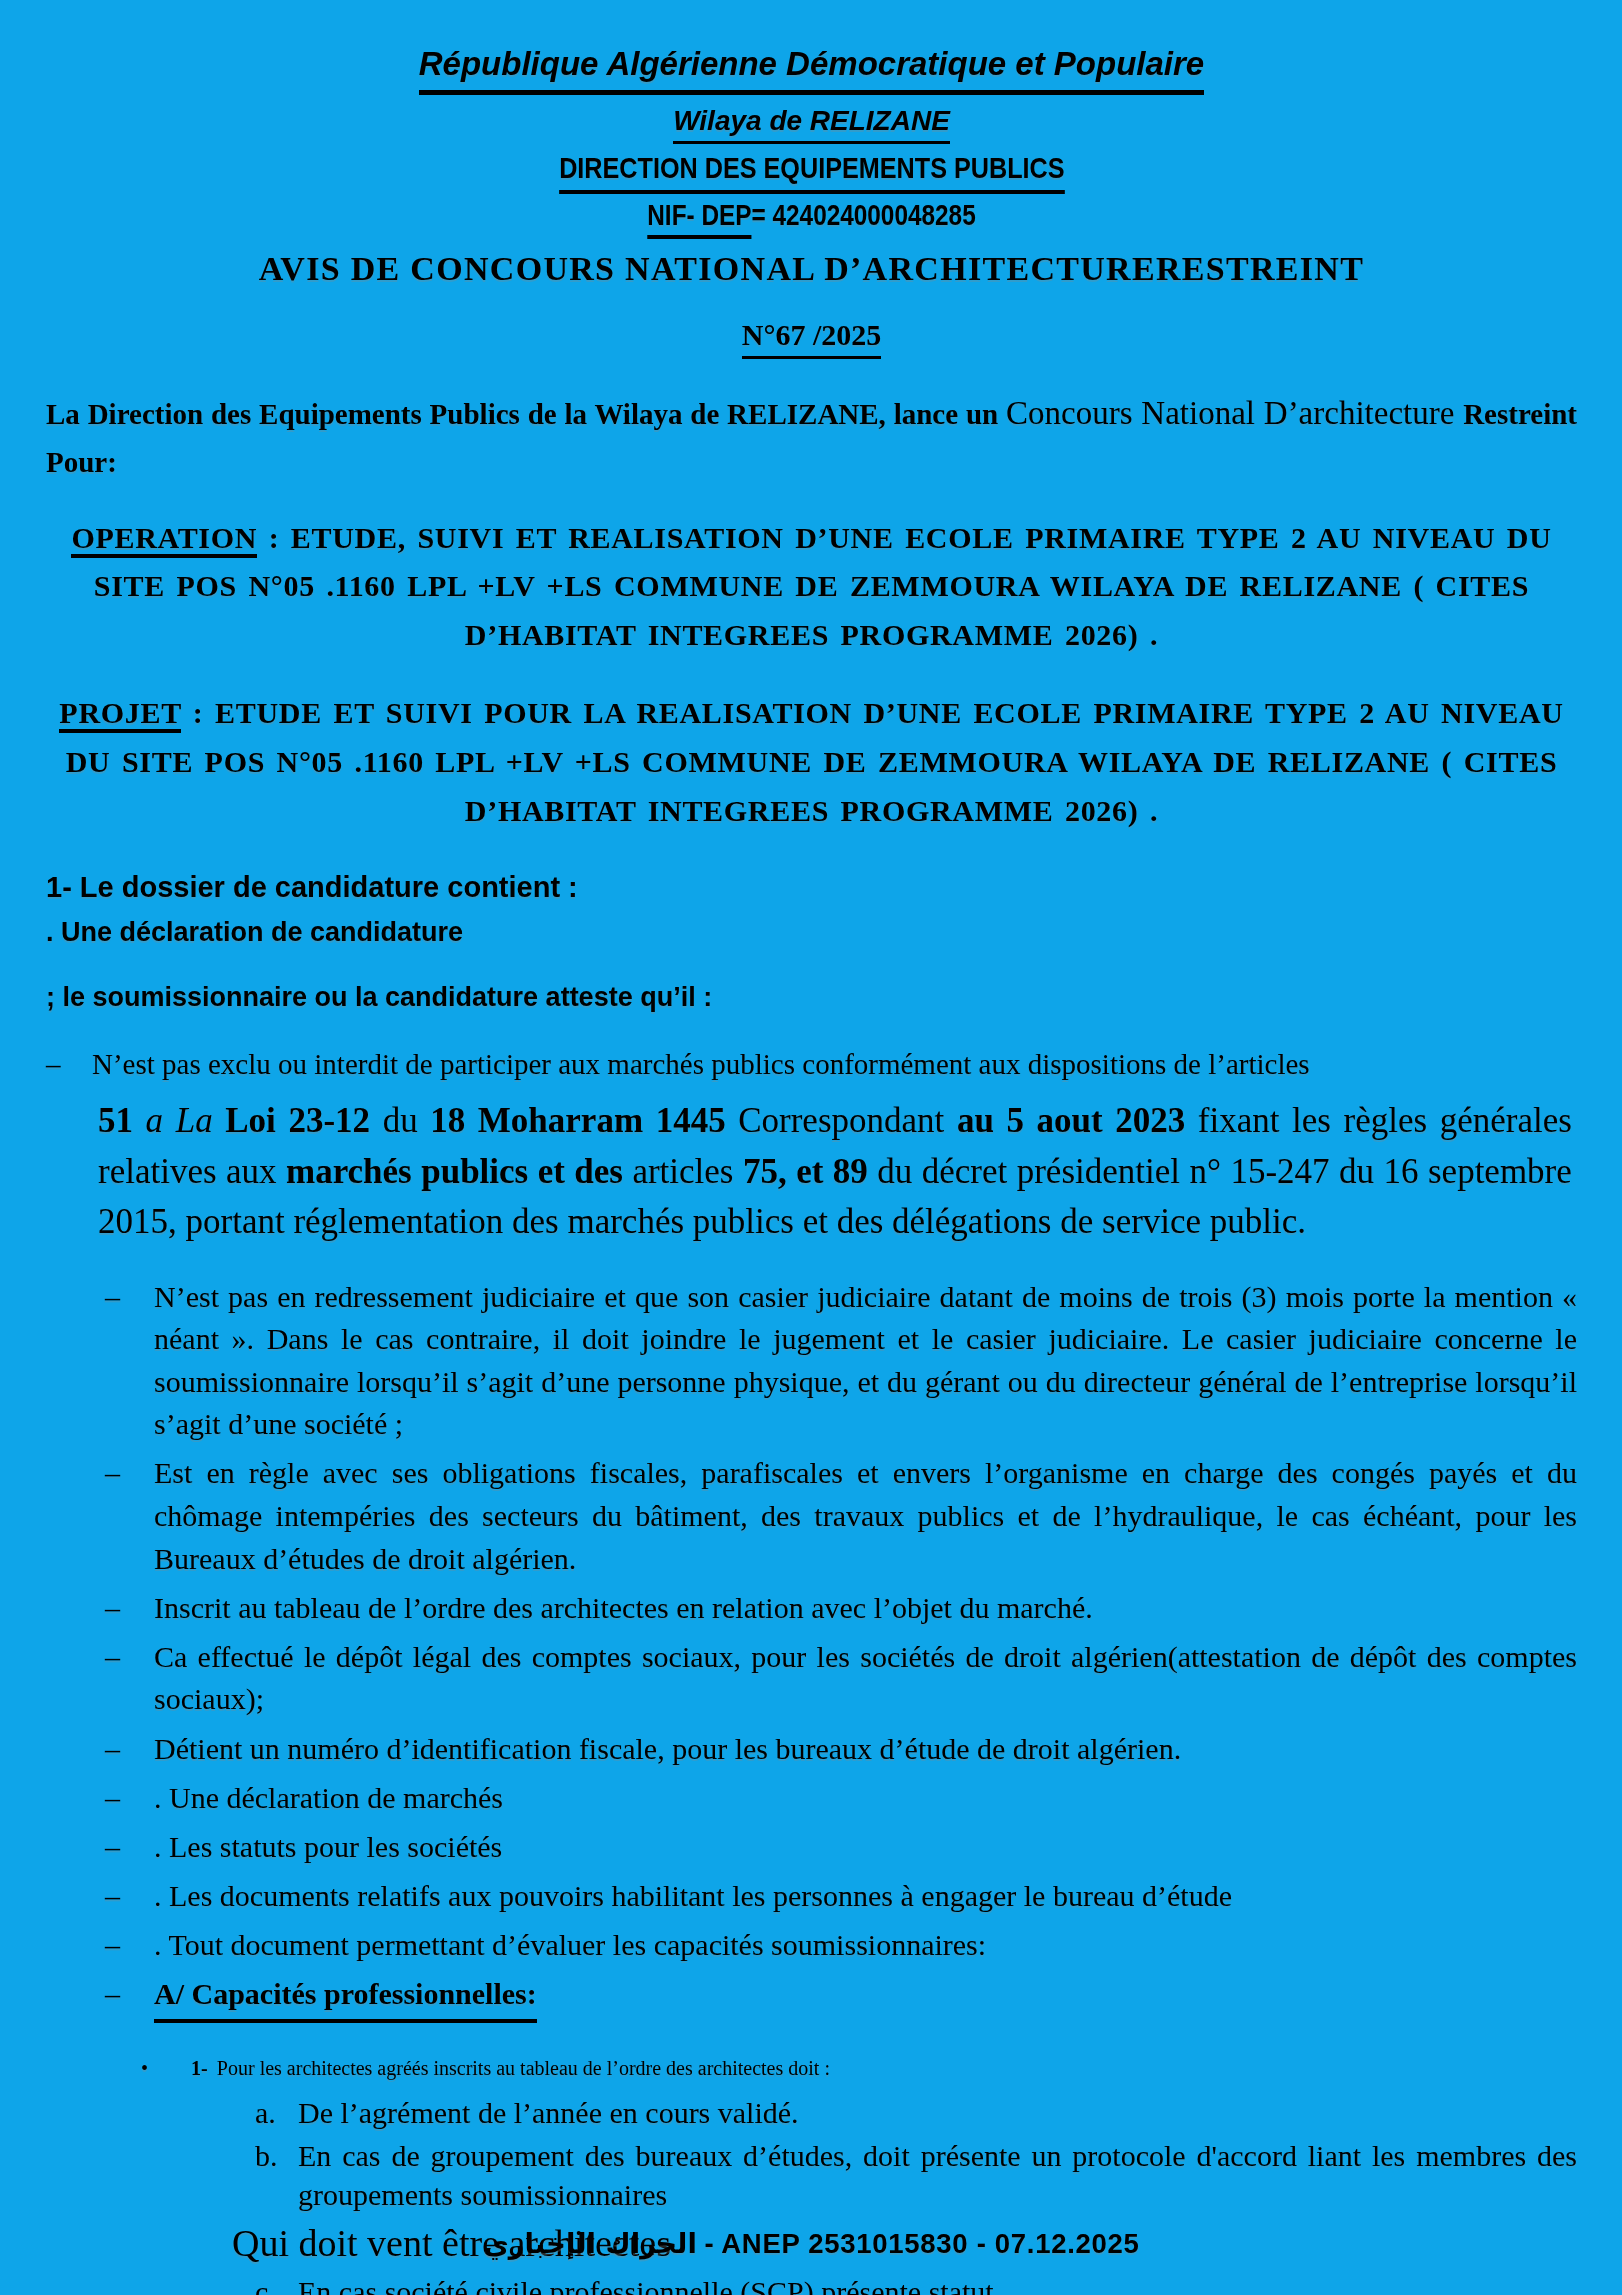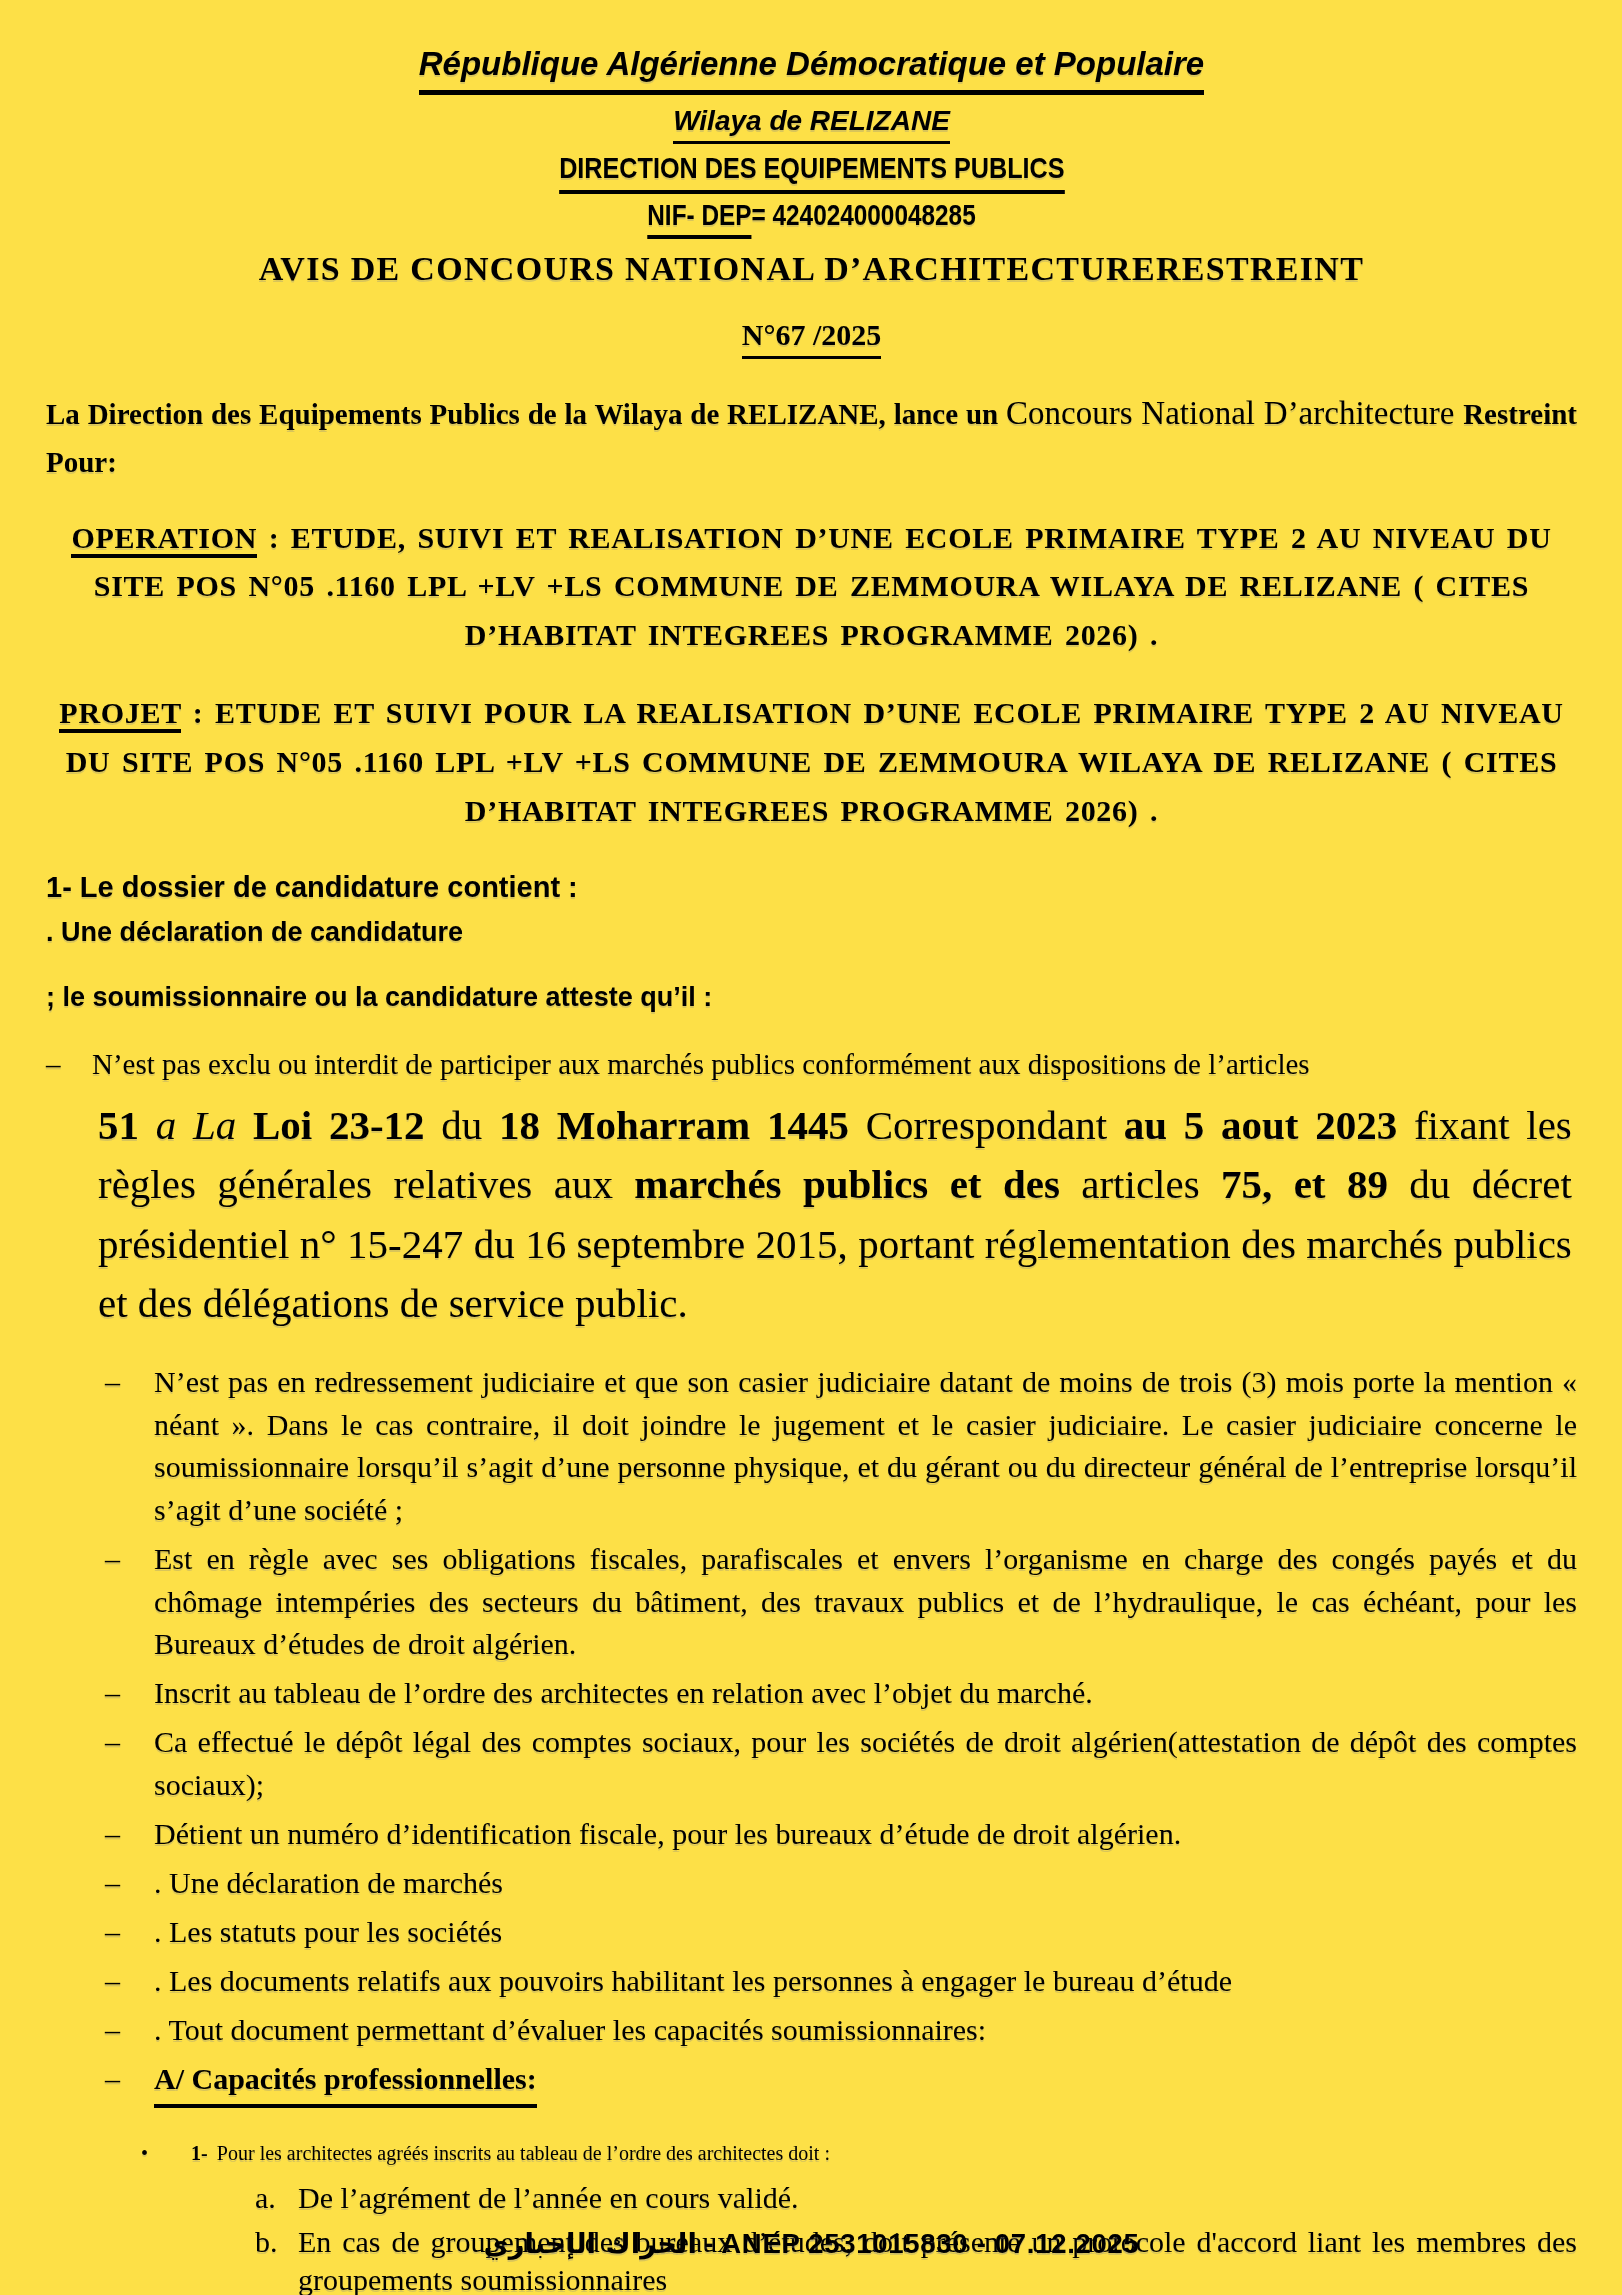--- a/index.html
+++ b/index.html
@@ -1,19 +1,19 @@
 <!DOCTYPE html>
 <html lang="fr" style="font-size:10.5px"><head>
 <meta charset="utf-8">
 <style>
   html,body { margin:0; padding:0; background:#e8e8e8; }
   .page {
     position:relative;
     width:1623px; height:2295px;
-    background:#fde047;
+    background:#0ea5e9;
     color:#000;
     font-family:"Liberation Serif", serif;
     box-sizing:border-box;
     padding:34px 46px 0 46px;
     overflow:hidden;
     margin:0 auto;
     text-shadow:0 2px 0 rgba(135,135,135,0.30);
   }
   .center { text-align:center; }
 
@@ -43,21 +43,21 @@
   
   .dos-h  { font:bold 29px/1.3 "Liberation Sans", sans-serif; margin-top:34px; }
   .dos-s1 { font:bold 27px/1.3 "Liberation Sans", sans-serif; margin-top:7.9px; }
   .dos-s2 { font:bold 27px/1.3 "Liberation Sans", sans-serif; margin-top:30px; }
 
   
   .item1 { position:relative; margin-top:30px; padding-left:46px; font-size:29px; line-height:1.35; text-align:justify; }
   .item1 .mk { position:absolute; left:0; top:0; }
 
   
-  .law { font-size:41px; line-height:1.45; text-align:justify; margin:11.8px 5.2px 0 52px; }
+  .law { font-size:35px; line-height:1.45; text-align:justify; margin:11.8px 5.2px 0 52px; }
   .law .b { font-weight:bold; }
   .law .i { font-style:italic; }
 
   
   ul.dash { list-style:none; margin:27.5px 0 0 59px; padding:0; font-size:30px; line-height:1.42; }
   ul.dash li { position:relative; padding-left:49px; text-align:justify; margin-bottom:6.5px; }
   ul.dash li .mk { position:absolute; left:0; top:0; }
   .capacites-text { font-weight:bold; border-bottom:4.6px solid #000; padding-bottom:9px; }
 
   

